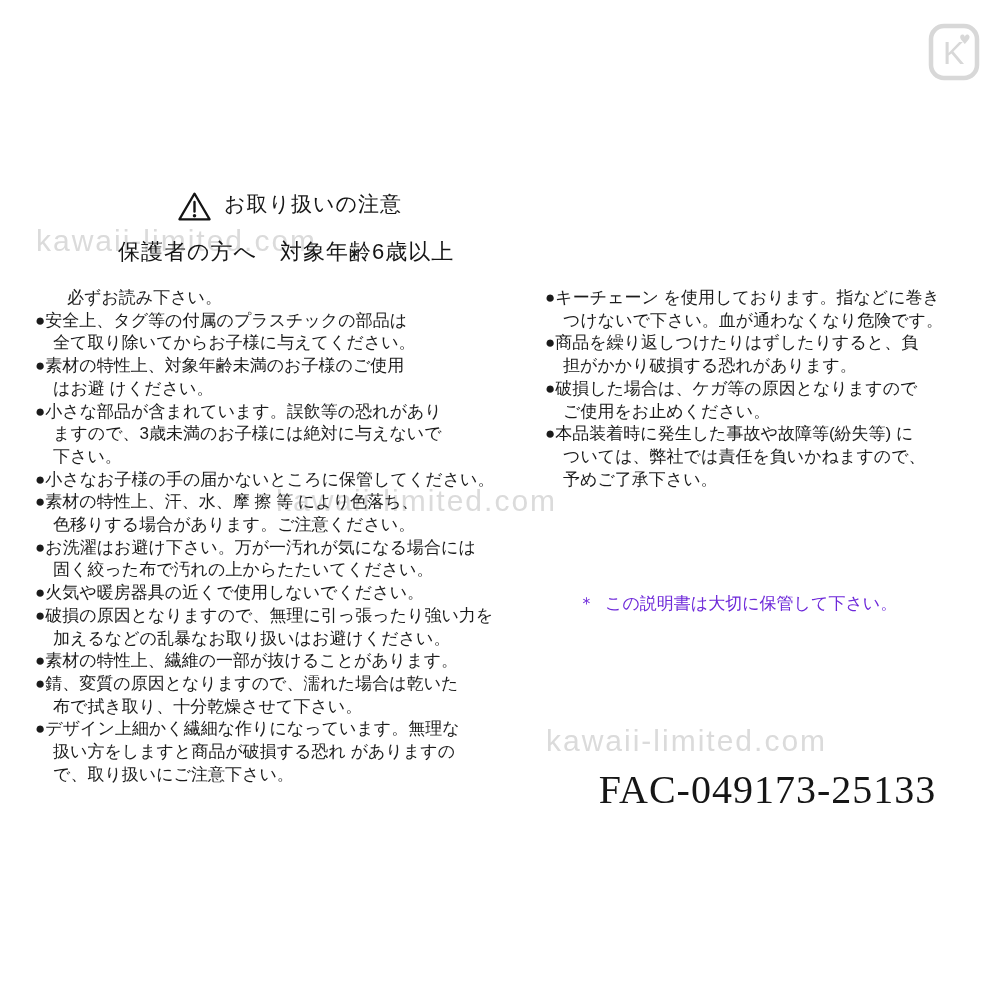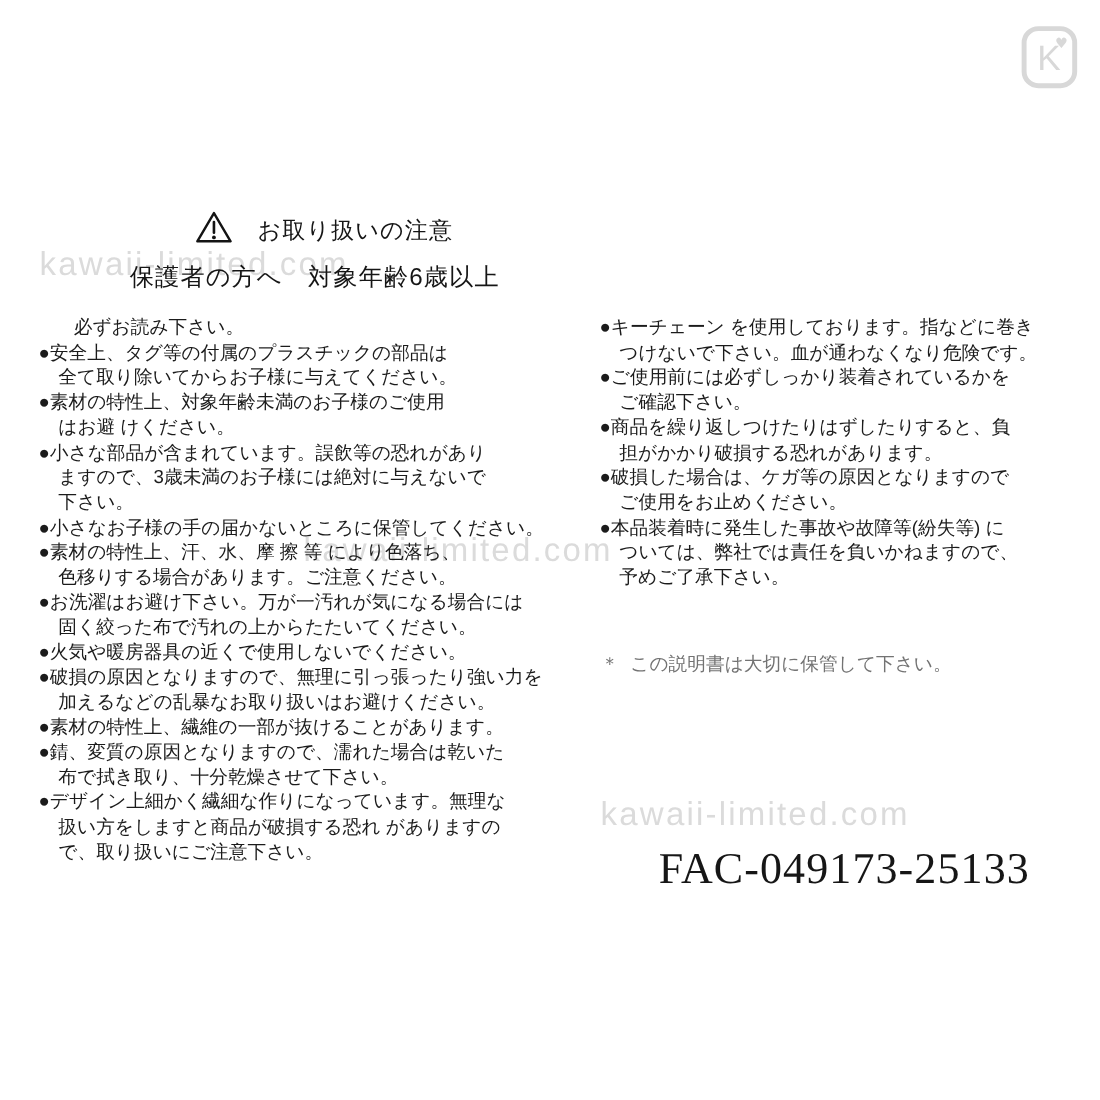--- a/index.html
+++ b/index.html
@@ -15,41 +15,41 @@
     letter-spacing:2px;font-weight:400;white-space:nowrap;user-select:none;
   }
   .wm-top{left:36px;top:224px;}
   .wm-mid{left:276px;top:484px;}
   .wm-bottom{left:546px;top:724px;}
   .klogo{position:absolute;left:928px;top:22px;z-index:0;}
 
   
   .hdr-title{
     position:absolute;left:176px;top:190px;z-index:2;
-    display:flex;align-items:center;gap:21px;
+    display:flex;align-items:flex-start;gap:11px;
   }
   .hdr-title .t{font-size:21px;letter-spacing:1px;color:#151515;}
   .hdr-sub{
     position:absolute;left:118px;top:237px;z-index:2;
     font-size:22px;letter-spacing:1px;color:#151515;
   }
 
   
   .col{position:absolute;z-index:2;font-size:17px;line-height:22.7px;color:#1b1b1b;}
   .col-left{left:35px;top:287px;width:472px;}
   .col-right{left:545px;top:287px;width:455px;}
   .intro{white-space:pre-wrap;margin-left:32px;}
   .li{
     padding-left:18px;text-indent:-18px;white-space:pre-wrap;
   }
   .li .bullet{margin-right:0px;}
 
   .note{
-    position:absolute;left:546px;top:592px;z-index:2;
-    font-size:17px;color:#737373;white-space:nowrap;
+    position:absolute;left:578px;top:592px;z-index:2;
+    font-size:17px;color:#6d28d9;white-space:nowrap;
   }
   .note .ast{margin-right:10px;font-size:17px;}
 
   .product-code{
     position:absolute;left:545px;top:722px;width:445px;z-index:2;
     text-align:center;font-size:40px;letter-spacing:1px;color:#161616;
     font-family:Liberation Serif, serif;
     margin-top:44px;
   }
 </style>
@@ -103,22 +103,20 @@
     <div class="li"><span class="bullet">●</span><span>錆、変質の原因となりますので、濡れた場合は乾いた
 布で拭き取り、十分乾燥させて下さい。</span></div>
     <div class="li"><span class="bullet">●</span><span>デザイン上細かく繊細な作りになっています。無理な
 扱い方をしますと商品が破損する恐れ がありますの
 で、取り扱いにご注意下さい。</span></div>
   </div>
 
   <div class="col col-right">
     <div class="li"><span class="bullet">●</span><span>キーチェーン を使用しております。指などに巻き
 つけないで下さい。血が通わなくなり危険です。</span></div>
-    <div class="li"><span class="bullet">●</span><span>ご使用前には必ずしっかり装着されているかを
-ご確認下さい。</span></div>
     <div class="li"><span class="bullet">●</span><span>商品を繰り返しつけたりはずしたりすると、負
 担がかかり破損する恐れがあります。</span></div>
     <div class="li"><span class="bullet">●</span><span>破損した場合は、ケガ等の原因となりますので
 ご使用をお止めください。</span></div>
     <div class="li"><span class="bullet">●</span><span>本品装着時に発生した事故や故障等(紛失等) に
 ついては、弊社では責任を負いかねますので、
 予めご了承下さい。</span></div>
   </div>
 
   <div class="note">

